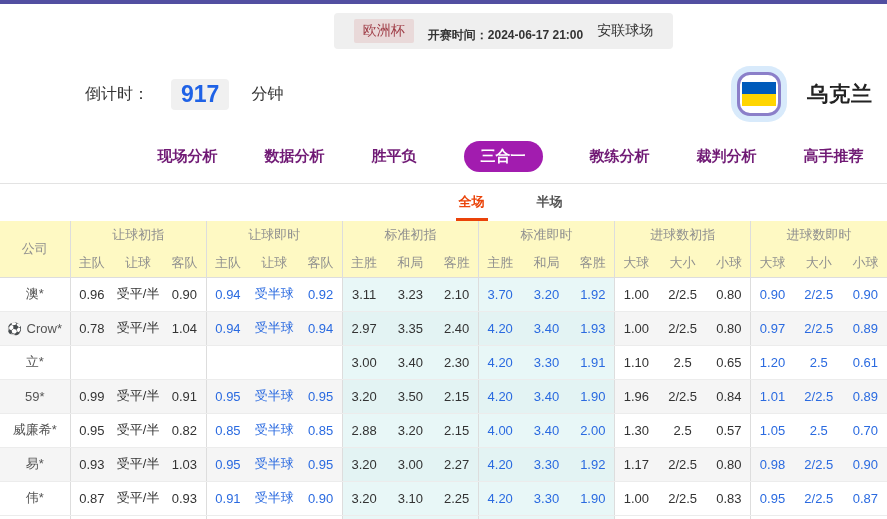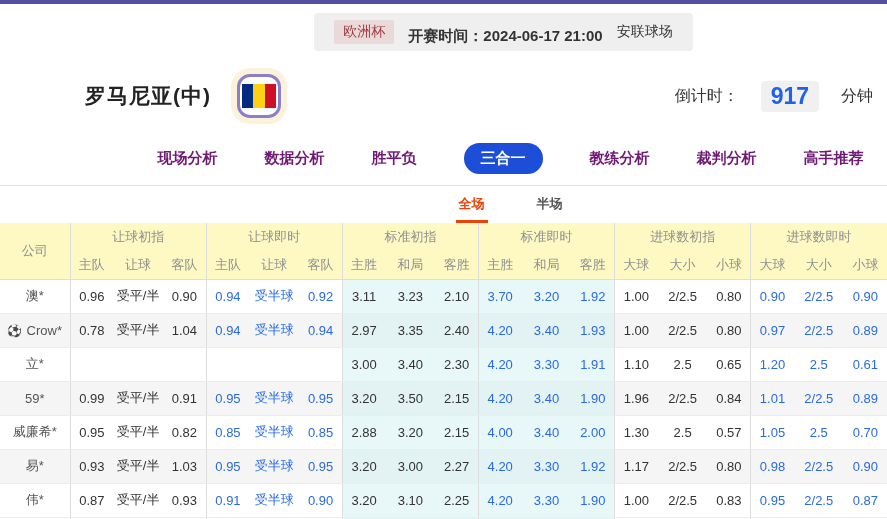--- a/index.html
+++ b/index.html
@@ -5,42 +5,42 @@
   * { box-sizing: border-box; }
   html,body { margin:0; padding:0; background:#fff; }
   body { font-family:"Liberation Sans", sans-serif; }
   .page { width:887px; height:519px; overflow:hidden; background:#fff; position:relative; }
 
   .topbar { height:4px; background:#524fa1; }
 
   .strip-wrap { display:flex; justify-content:center; padding:9px 0 7px 120px; }
   .match-strip { background:#efefef; border-radius:4px; padding:5px 20px; display:flex; align-items:center; gap:14px; }
   .league-badge { background:#e9d9d9; color:#9e3a44; padding:3px 9px; font-size:14px; border-radius:2px; }
-  .kickoff { font-weight:bold; font-size:15px; color:#333;margin-top:9px; }
+  .kickoff { font-weight:bold; font-size:12px; color:#333;margin-top:9px; }
   .venue { font-size:14px; color:#333; }
 
   .teams-row { display:flex; align-items:center; justify-content:space-between; padding:8px 14px 8px 85px; height:76px; }
   .team { display:flex; align-items:center; }
   .team-name { font-size:21px; font-weight:bold; color:#222; letter-spacing:1px; }
   .flag-card { width:44px; height:44px; background:#fff; border:3px solid #8b7fc9; border-radius:13px;
                display:flex; align-items:center; justify-content:center; }
   .team.home .flag-card { margin:6px 8px 6px 26px; box-shadow:0 0 0 6px #fcf2da; }
   .team.away .flag-card { margin:6px 26px 6px 8px; box-shadow:0 0 0 6px #d8eafb; }
   .flag-ro { display:flex; width:34px; height:24px; }
   .flag-ro i { flex:1; display:block; }
   .flag-ua { display:flex; flex-direction:column; width:34px; height:24px; }
   .flag-ua i { flex:1; display:block; }
 
   .countdown { display:flex; align-items:center; gap:22px; font-size:16px; color:#333; }
   .cd-value { background:#f0f0f0; border-radius:4px; padding:2px 10px; color:#1f62e6; font-weight:bold; font-size:23px; }
 
   .tabs { display:flex; align-items:center; justify-content:center; gap:47px; padding:9px 0 11px 134px; }
   .tab { background:none; border:none; cursor:pointer; font-family:inherit;
          font-size:15px; font-weight:bold; color:#701a75; padding:5px 0; }
-  .tab.active { background:#1d4ed8; color:#fff; border-radius:16px; padding:6px 17px;font-family:Liberation Mono, monospace; }
+  .tab.active { background:#a21caf; color:#fff; border-radius:16px; padding:6px 17px;font-family:Liberation Mono, monospace; }
 
   .subtabs-wrap { border-top:1px solid #e3e3e3; display:flex; justify-content:center; padding-left:134px; }
   .subtabs { display:flex; gap:46px; padding-top:9px; }
   .subtab { background:none; border:none; cursor:pointer; font-family:inherit;
             font-size:13px; font-weight:bold; color:#555; padding:0 3px 7px; border-bottom:3px solid transparent; }
   .subtab.active { color:#ea4309; border-bottom-color:#ea4309; }
 
   table.odds { width:887px; border-collapse:collapse; table-layout:fixed; font-size:13px; }
   .odds th { background:#fef9c3; color:#8f8f8f; font-weight:normal; height:28px; text-align:center; }
   .odds thead tr.colrow th { border-bottom:1px solid #ddd; }
@@ -63,34 +63,33 @@
 
   <div class="strip-wrap">
     <div class="match-strip">
       <span class="league-badge">欧洲杯</span>
       <span class="kickoff">开赛时间：2024-06-17 21:00</span>
       <span class="venue">安联球场</span>
     </div>
   </div>
 
   <div class="teams-row">
-    <div class="team home">
-      <span class="team-name">罗马尼亚(中)</span>
-      <span class="flag-card">
-        <span class="flag-ro">
-            <i style="background: rgb(0, 43, 127);"></i>
-            <i style="background: rgb(252, 209, 22);"></i>
-            <i style="background: rgb(206, 17, 38);"></i>
-          </span>
-      </span>
-    </div>
     <div class="countdown">
       <span>倒计时：</span>
       <span class="cd-value">917</span>
       <span>分钟</span>
+    </div>
+    <div class="team away">
+      <span class="flag-card">
+        <span class="flag-ua">
+            <i style="background: rgb(0, 91, 187);"></i>
+            <i style="background: rgb(255, 213, 0);"></i>
+          </span>
+      </span>
+      <span class="team-name">乌克兰</span>
     </div>
   </div>
 
   <nav class="tabs" id="navTabs">
       <button class="tab">现场分析</button>
       <button class="tab">数据分析</button>
       <button class="tab">胜平负</button>
       <button class="tab active">三合一</button>
       <button class="tab">教练分析</button>
       <button class="tab">裁判分析</button>

